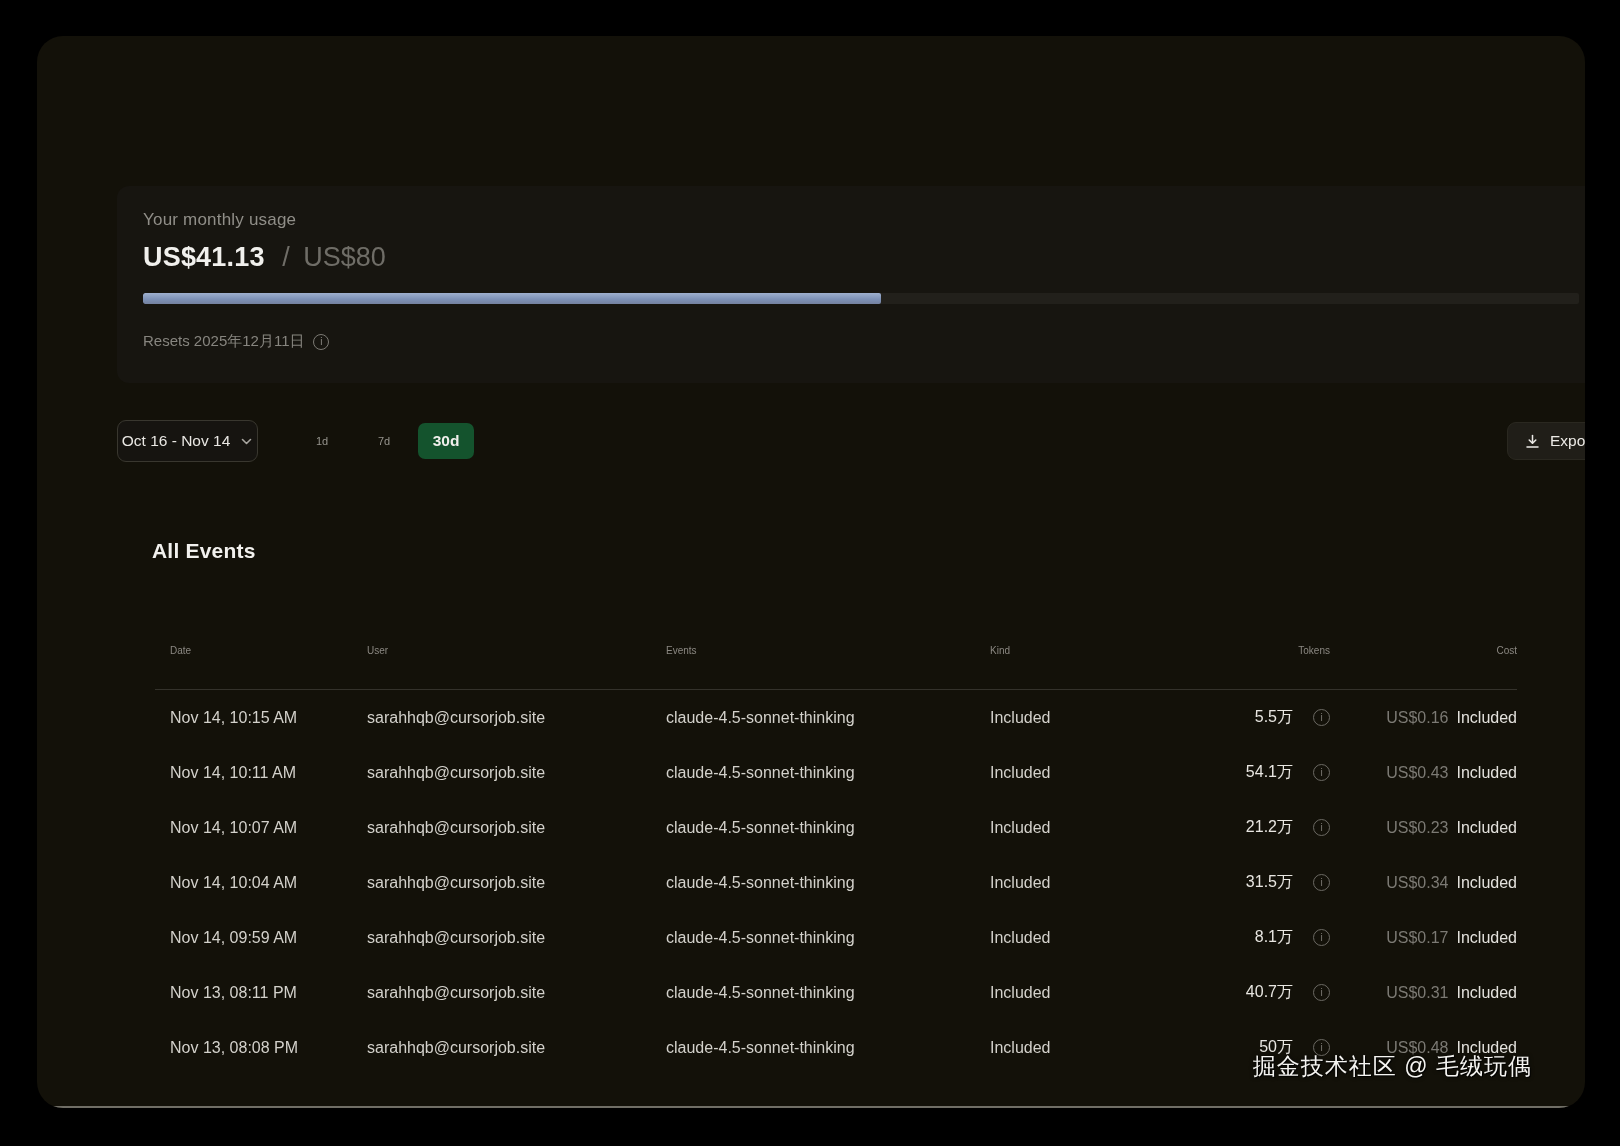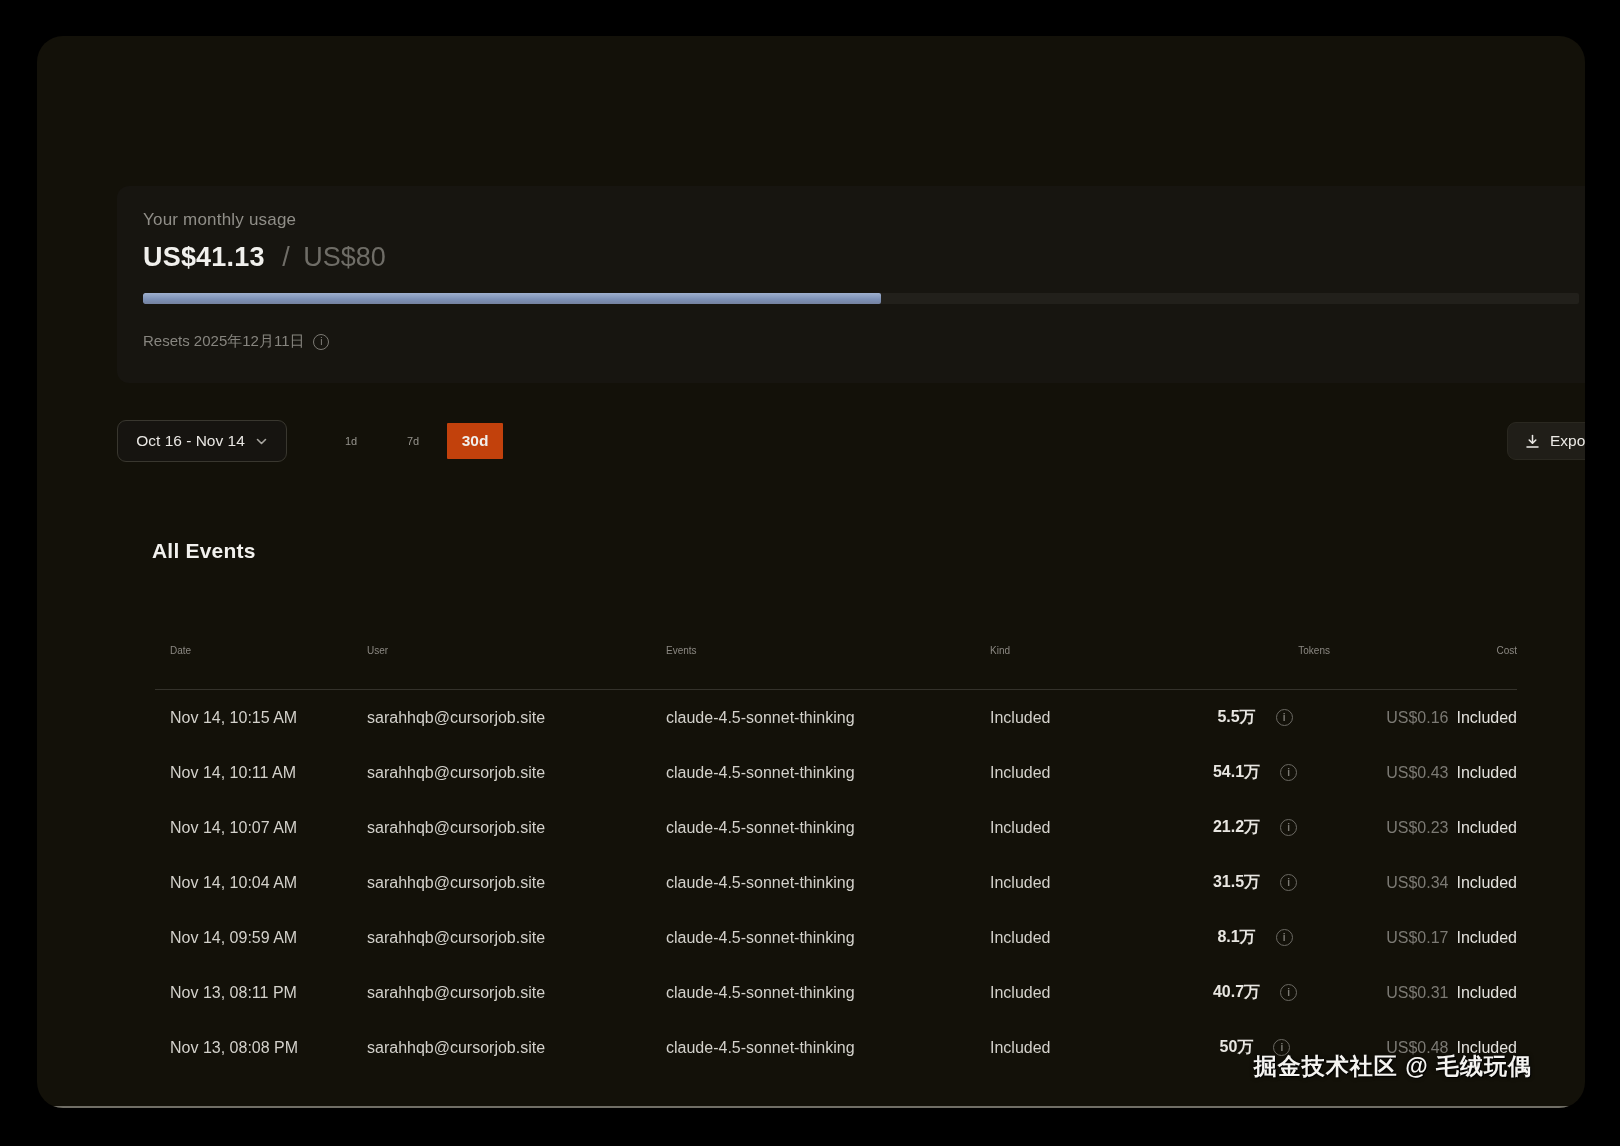--- a/index.html
+++ b/index.html
@@ -46,33 +46,33 @@
     color:#8a8882; font-size:10px; font-style:normal; line-height:1;
     flex:0 0 auto;
   }
 
   
   .controls {
     position:absolute; left:80px; top:384px; height:42px; right:0;
     display:flex; align-items:center;
   }
   .date-range-btn {
-    width:170px; height:42px; border:1px solid #39372f; border-radius:9px;
+    width:141px; height:42px; border:1px solid #39372f; border-radius:9px;
     background:#161410; color:#e9e7e3; font-size:15.5px;
     display:flex; align-items:center; justify-content:center; gap:10px;
     cursor:pointer;
   }
   .range-link {
     color:#95938c; font-size:11px; text-align:center; cursor:pointer;
   }
   .range-link.r1 { margin-left:44px; width:40px; }
   .range-link.r7 { margin-left:22px; width:40px; }
   .range-pill {
-    margin-left:14px; width:56px; height:36px; border-radius:1px;
-    background:#c2410c; color:#f0efec; font-size:15.5px; font-weight:600;
+    margin-left:14px; width:56px; height:36px; border-radius:7px;
+    background:#14532d; color:#f0efec; font-size:15.5px; font-weight:600;
     display:flex; align-items:center; justify-content:center; cursor:pointer;
   }
   .export-btn {
     position:absolute; left:1390px; top:2px; height:38px; width:220px;
     background:#201e18; border-radius:9px; border:1px solid #2a2820;
     color:#eceae6; font-size:15.5px;
     display:flex; align-items:center; gap:10px; padding-left:17px;
     cursor:pointer;
   }
 
@@ -91,34 +91,34 @@
     color:#8b8882; font-size:10px;
   }
   .t-row {
     display:grid; grid-template-columns:212px 299px 324px 190px 150px 187px;
     height:55px; align-items:center;
     color:#d3d1cb; font-size:16px;
   }
   .cell-date { padding-left:15px; }
   .cell-right { text-align:right; }
   .cell-tokens {
-    display:flex; align-items:center; justify-content:center; gap:20px;
-    color:#e8e6e1; font-weight:700;
+    display:flex; align-items:center; justify-content:flex-end; gap:20px;
+    color:#e8e6e1; font-weight:400;
   }
   .cell-tokens .info-icon { width:17px; height:17px; border-color:#6b6963; color:#7c7a74; }
   .cell-cost {
     display:flex; align-items:flex-start; justify-content:flex-end; gap:8px;
   }
   .cost-amount { color:#7c7a74; }
   .cost-kind { color:#e4e2dd; }
 
   
   .watermark {
     position:absolute; right:88px; top:1051px;
-    color:#f5f4f1; font-size:23px; font-weight:700; letter-spacing:1px;
+    color:#f5f4f1; font-size:23px; font-weight:400; letter-spacing:1px;
     text-shadow:0 0 4px rgba(0,0,0,.9), 1px 1px 0 rgba(0,0,0,.8);
   }
 
   .icon-svg { display:block; flex:0 0 auto; }
 </style>
 </head>
 <body>
 
 <div class="card">
 

